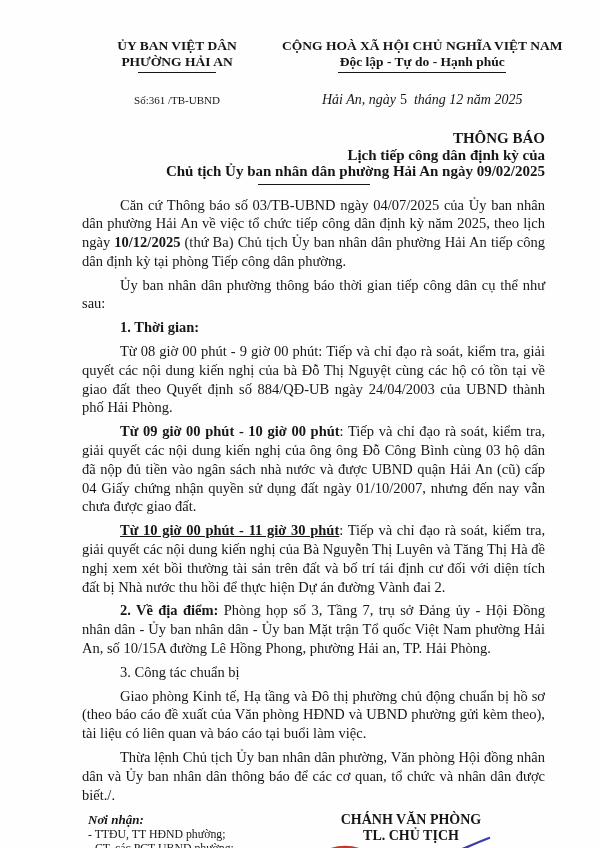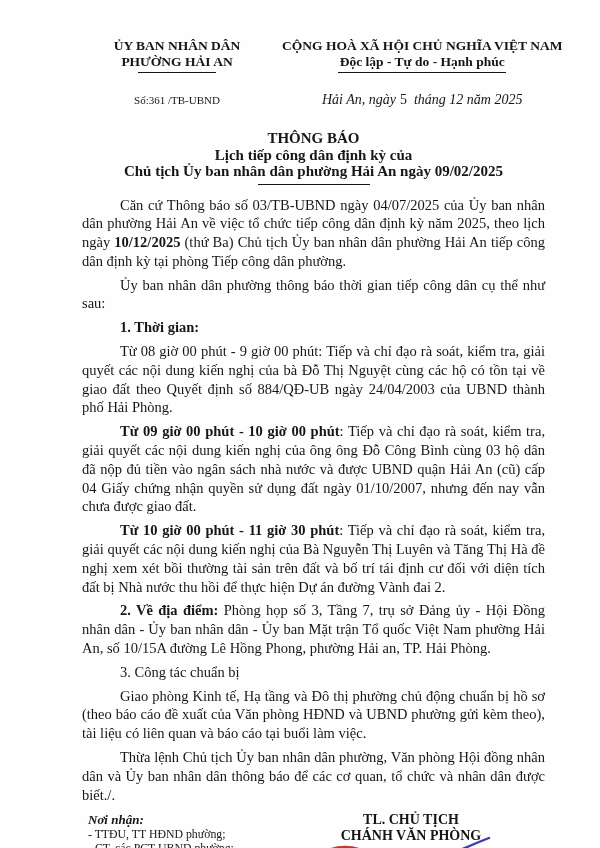--- a/index.html
+++ b/index.html
@@ -23,21 +23,21 @@
   .hdr-left{width:190px;text-align:center;flex-shrink:0;}
   .hdr-right{flex:1;text-align:center;padding-left:10px;}
   .hdr-line{font-weight:bold;font-size:13.5px;line-height:15.5px;white-space:nowrap;}
   .rule{height:0;border-bottom:1.4px solid #161616;margin:3px auto 0 auto;}
   .rule-left{width:78px;}
   .rule-right{width:168px;}
   .doc-number{font-size:11px;margin-top:21px;white-space:nowrap;}
   .date-line{font-size:14px;font-style:italic;margin-top:19px;white-space:nowrap;}
   .date-day{font-style:normal;margin:0 7px 0 4px;}
   
-  .title{ text-align:center;margin-top:22px;}
+  .title{ text-align:right;margin-top:22px;}
   .title div{font-weight:bold;font-size:15px;line-height:16.5px;}
   .rule-title{width:112px;margin-top:4px;}
   
   .body{margin-top:11px;text-align:justify;}
   .body p.para{
     margin:0 0 5px 0;
     font-size:14.5px;
     line-height:18.8px;
     text-indent:38px;
   }
@@ -55,21 +55,21 @@
     position:absolute;left:40px;top:20px;width:180px;height:88px;
   }
 </style>
 </head>
 <body>
 
 <div class="page">
 
   <div class="hdr">
     <div class="hdr-left">
-      <div class="hdr-line">ỦY BAN NHÂN DÂN</div>
+      <div class="hdr-line">ỦY BAN VIỆT DÂN</div>
       <div class="hdr-line">PHƯỜNG HẢI AN</div>
       <div class="rule rule-left"></div>
       <div class="doc-number">Số:361 /TB-UBND</div>
     </div>
     <div class="hdr-right">
       <div class="hdr-line">CỘNG HOÀ XÃ HỘI CHỦ NGHĨA VIỆT NAM</div>
       <div class="hdr-line">Độc lập - Tự do - Hạnh phúc</div>
       <div class="rule rule-right"></div>
       <div class="date-line"><span>Hải An, ngày</span><span class="date-day">5</span><span>tháng 12 năm 2025</span></div>
     </div>
@@ -81,39 +81,39 @@
     <div>Chủ tịch Ủy ban nhân dân phường Hải An ngày 09/02/2025</div>
     <div class="rule rule-title"></div>
   </div>
 
   <div class="body">
       <p class="para"><span>Căn cứ Thông báo số 03/TB-UBND ngày 04/07/2025 của Ủy ban nhân dân phường Hải An về việc tổ chức tiếp công dân định kỳ năm 2025, theo lịch ngày </span><span style="font-weight: bold;">10/12/2025</span><span> (thứ Ba) Chủ tịch Ủy ban nhân dân phường Hải An tiếp công dân định kỳ tại phòng Tiếp công dân phường.</span></p>
       <p class="para"><span>Ủy ban nhân dân phường thông báo thời gian tiếp công dân cụ thể như sau:</span></p>
       <p class="para"><span style="font-weight: bold;">1. Thời gian:</span></p>
       <p class="para"><span style="font-weight: normal;">Từ 08 giờ 00 phút - 9 giờ 00 phút</span><span>: Tiếp và chỉ đạo rà soát, kiểm tra, giải quyết các nội dung kiến nghị của bà Đỗ Thị Nguyệt cùng các hộ có tồn tại về giao đất theo Quyết định số 884/QĐ-UB ngày 24/04/2003 của UBND thành phố Hải Phòng.</span></p>
       <p class="para"><span style="font-weight: bold;">Từ 09 giờ 00 phút - 10 giờ 00 phút</span><span>: Tiếp và chỉ đạo rà soát, kiểm tra, giải quyết các nội dung kiến nghị của ông ông Đỗ Công Bình cùng 03 hộ dân đã nộp đủ tiền vào ngân sách nhà nước và được UBND quận Hải An (cũ) cấp 04 Giấy chứng nhận quyền sử dụng đất ngày 01/10/2007, nhưng đến nay vẫn chưa được giao đất.</span></p>
-      <p class="para"><span style="font-weight: bold;">Từ 10 giờ 00 phút - 11 giờ 30 phút</span><span>: Tiếp và chỉ đạo rà soát, kiểm tra, giải quyết các nội dung kiến nghị của Bà Nguyễn Thị Luyên và Tăng Thị Hà đề nghị xem xét bồi thường tài sản trên đất và bố trí tái định cư đối với diện tích đất bị Nhà nước thu hồi để thực hiện Dự án đường Vành đai 2.</span></p>
+      <p class="para"><span style="font-weight: bold; text-decoration: underline;">Từ 10 giờ 00 phút - 11 giờ 30 phút</span><span>: Tiếp và chỉ đạo rà soát, kiểm tra, giải quyết các nội dung kiến nghị của Bà Nguyễn Thị Luyên và Tăng Thị Hà đề nghị xem xét bồi thường tài sản trên đất và bố trí tái định cư đối với diện tích đất bị Nhà nước thu hồi để thực hiện Dự án đường Vành đai 2.</span></p>
       <p class="para"><span style="font-weight: bold;">2. Về địa điểm:</span><span> Phòng họp số 3, Tầng 7, trụ sở Đảng ủy - Hội Đồng nhân dân - Ủy ban nhân dân - Ủy ban Mặt trận Tổ quốc Việt Nam phường Hải An, số 10/15A đường Lê Hồng Phong, phường Hải an, TP. Hải Phòng.</span></p>
       <p class="para"><span>3</span><span style="font-weight: normal;">. Công tác chuẩn bị</span></p>
       <p class="para"><span>Giao phòng Kinh tế, Hạ tầng và Đô thị phường chủ động chuẩn bị hồ sơ (theo báo cáo đề xuất của Văn phòng HĐND và UBND phường gửi kèm theo), tài liệu có liên quan và báo cáo tại buổi làm việc.</span></p>
       <p class="para"><span>Thừa lệnh Chủ tịch Ủy ban nhân dân phường, Văn phòng Hội đồng nhân dân và Ủy ban nhân dân thông báo để các cơ quan, tổ chức và nhân dân được biết./.</span></p>
     </div>
 
   <div class="footer">
     <div class="recipients">
       <div class="recipients-title">Nơi nhận:</div>
       <div>
           <div class="recipient-item">- TTĐU, TT HĐND phường;</div>
           <div class="recipient-item">- CT, các PCT UBND phường;</div>
         </div>
     </div>
 
     <div class="sign-block">
+      <div class="sign-title">CHÁNH VĂN PHÒNG</div>
       <div class="sign-title">TL. CHỦ TỊCH</div>
-      <div class="sign-title">CHÁNH VĂN PHÒNG</div>
 
       <svg class="stamp" viewBox="0 0 120 120">
         <defs>
           <path id="ringPath" d="M 16,76 A 44,44 0 1 1 104,76" fill="none"></path>
         </defs>
         <circle cx="60" cy="60" r="56" fill="none" stroke="var(--stamp-red)" stroke-width="3.4"></circle>
         <circle cx="60" cy="60" r="27" fill="none" stroke="var(--stamp-red)" stroke-width="1.6"></circle>
         <text font-size="10" font-weight="bold" fill="var(--stamp-red)" letter-spacing="0.5" text-anchor="middle" font-family="Liberation Sans, sans-serif">
           <textPath href="#ringPath" startOffset="50%">U.B.N.D PHƯỜNG HẢI AN T.P HẢI PHÒNG</textPath>
         </text>

